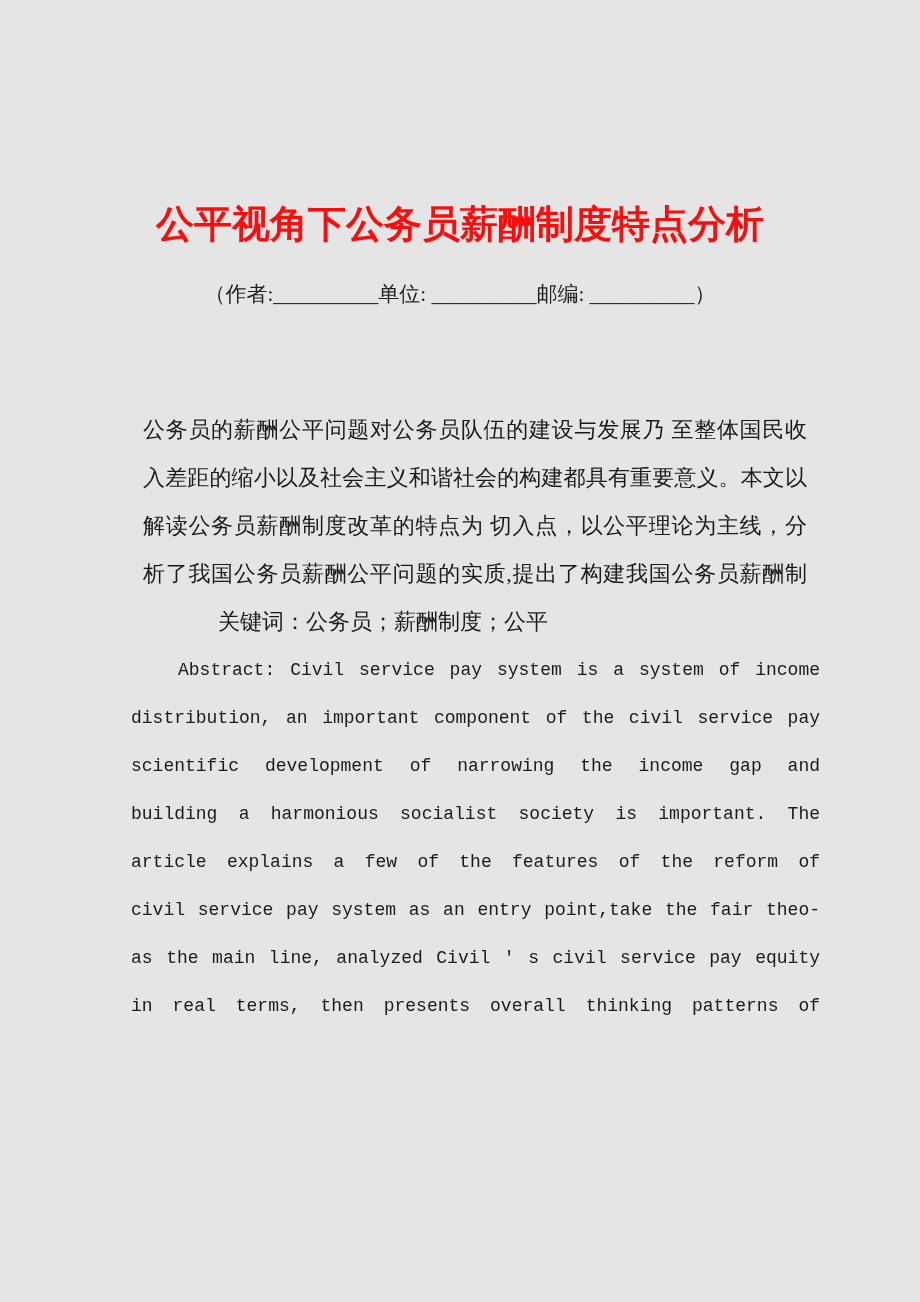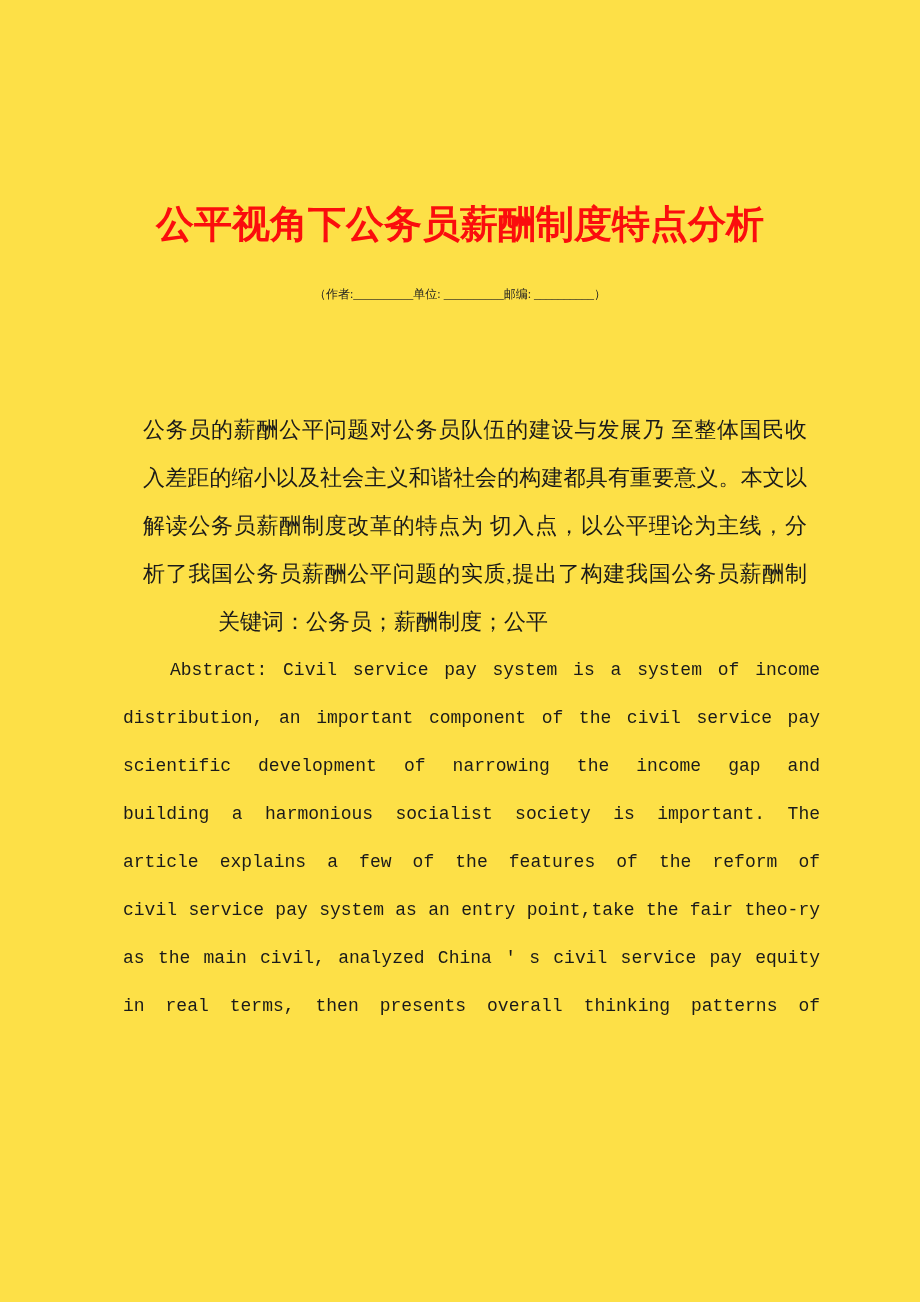--- a/index.html
+++ b/index.html
@@ -4,21 +4,21 @@
 <style>
   html, body {
     margin: 0;
     padding: 0;
     background: #ffffff;
   }
   .page {
     position: relative;
     width: 920px;
     height: 1302px;
-    background: #fde047;
+    background: #e5e5e5;
     overflow: hidden;
     color: #1a1a1a;
   }
   .doc-title {
     position: absolute;
     left: 0;
     right: 0;
     top: 198px;
     margin: 0;
     text-align: center;
@@ -28,39 +28,40 @@
     line-height: 52px;
     letter-spacing: 0px;
   }
   .author-line {
     position: absolute;
     left: 0;
     right: 0;
     top: 280px;
     text-align: center;
     font-family: "Liberation Serif", "DejaVu Serif", serif;
-    font-size: 12px;
+    font-size: 21px;
     line-height: 28px;
     color: #1f1f1f;
   }
   .body-text {
     position: absolute;
     left: 123px;
     top: 406px;
     width: 697px;
   }
   .line {
     height: 48px;
     line-height: 48px;
     overflow: hidden;
     white-space: pre-wrap;
   }
   .just {
     text-align: justify;
     text-align-last: justify;
+    margin-left: 8px;
   }
   .zh {
     font-family: "Liberation Serif", "DejaVu Serif", serif;
     font-size: 22px;
     margin-left: 20px;
     margin-right: 13px;
   }
   .en {
     font-family: "Liberation Mono", "DejaVu Sans Mono", monospace;
     font-size: 18px;
@@ -86,17 +87,17 @@
     <div class="line zh just">析了我国公务员薪酬公平问题的实质,提出了构建我国公务员薪酬制</div>
 
     <div class="line zh indent-kw">关键词：公务员；薪酬制度；公平</div>
 
     <div class="line en just indent-abs-en">Abstract: Civil service pay system is a system of income</div>
     <div class="line en just">distribution, an important component of the civil service pay</div>
     <div class="line en just">scientific development of narrowing the income gap and</div>
     <div class="line en just">building a harmonious socialist society is important. The</div>
     <div class="line en just">article explains a few of the features of the reform of</div>
     <div class="line en just">civil service pay system as an entry point,take the fair theo-ry</div>
-    <div class="line en just">as the main civil, analyzed China ' s civil service pay equity</div>
+    <div class="line en just">as the main line, analyzed Civil ' s civil service pay equity</div>
     <div class="line en just">in real terms, then presents overall thinking patterns of</div>
 
   </div>
 </div>
 
 </body></html>

